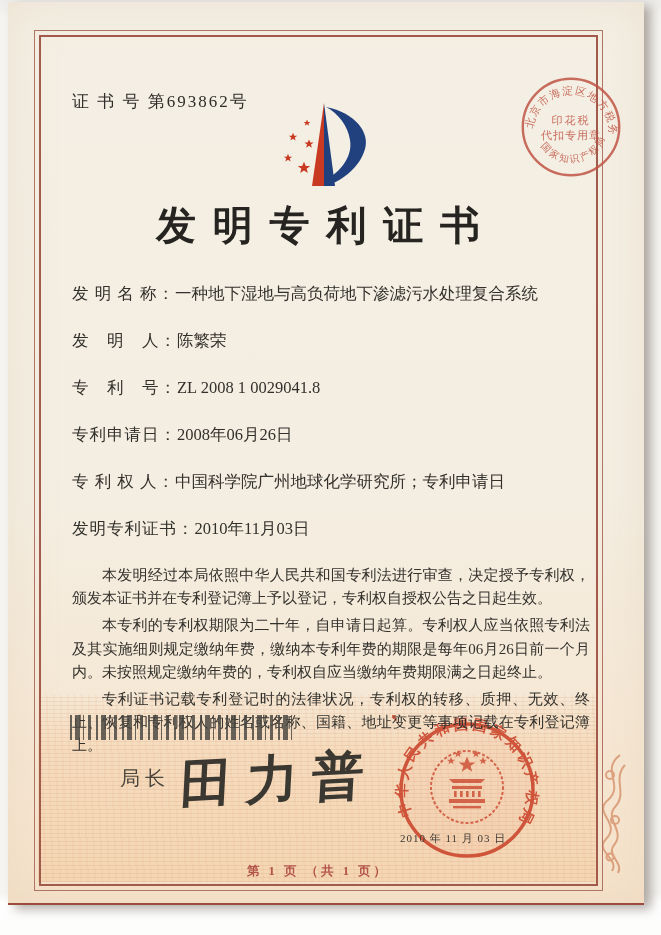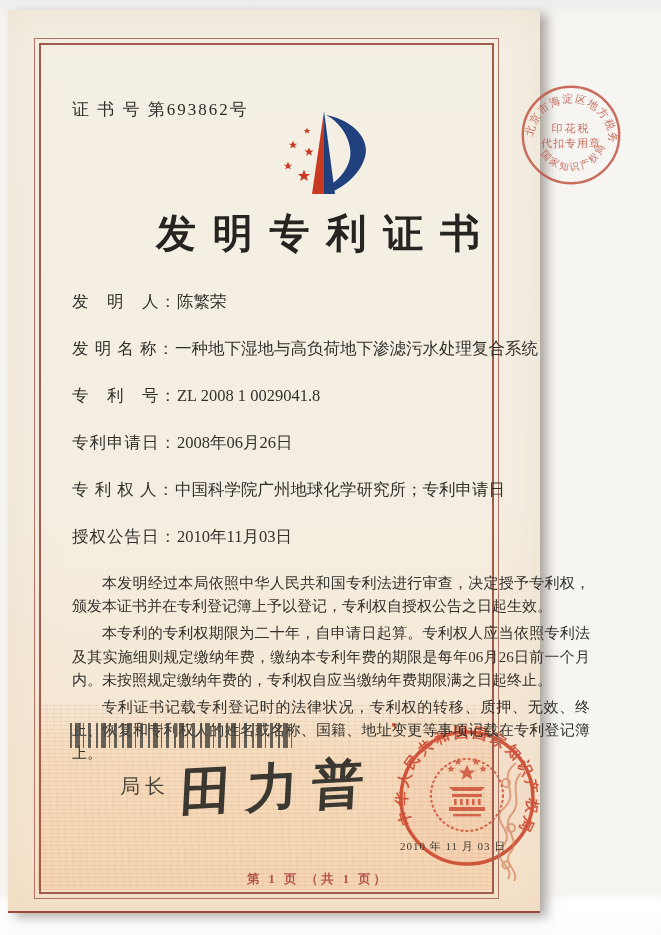--- a/index.html
+++ b/index.html
@@ -6,21 +6,21 @@
   body{
     width:661px;height:935px;overflow:hidden;
     font-family:"Liberation Serif","DejaVu Serif",serif;
     background:#f2f1ef;
   }
   .scan{
     position:relative;width:661px;height:935px;
     background:linear-gradient(180deg,#eeedeb 0%,#f6f5f2 2%,#f6f5f2 95.5%,#ffffff 96.5%,#fcfcfb 100%);
   }
   .paper{
-    position:absolute;left:8px;top:10px;width:532px;height:901px;
+    position:absolute;left:8px;top:2px;width:636px;height:901px;
     background:linear-gradient(180deg,#f4efe4 0%,#f4eee2 55%,#f5e9d7 74%,#f6e2ca 100%);
     box-shadow:7px 4px 10px rgba(104,92,84,.5), inset 0 0 46px rgba(224,204,178,.35);
     border-bottom:2px solid #9c4a3c;
   }
   .band{
     position:absolute;left:30px;right:46px;top:692px;height:188px;z-index:1;
     background:linear-gradient(180deg,rgba(246,224,198,0) 0,rgba(245,219,188,.9) 55px,#f4d6b4 100%);
   }
   .band:after{
     content:"";position:absolute;inset:0;
@@ -104,36 +104,36 @@
       <text x="56" y="68" text-anchor="middle" font-size="11.5" fill="#c05545" letter-spacing="1">代扣专用章</text>
       <text font-size="10" fill="#c05545" letter-spacing="2">
         <textPath href="#taxBot" startOffset="6">国家知识产权局</textPath>
       </text>
     </svg>
 
     <div class="title">发明专利证书</div>
 
     <div class="fields">
       <div class="field-row">
-        <span class="field-label">发　明　人：</span><span class="field-value">陈繁荣</span>
+        <span class="field-label">发 明 名 称：</span><span class="field-value">一种地下湿地与高负荷地下渗滤污水处理复合系统</span>
       </div>
       <div class="field-row">
-        <span class="field-label">发 明 名 称：</span><span class="field-value">一种地下湿地与高负荷地下渗滤污水处理复合系统</span>
+        <span class="field-label">发　明　人：</span><span class="field-value">陈繁荣</span>
       </div>
       <div class="field-row">
         <span class="field-label">专　利　号：</span><span class="field-value">ZL 2008 1 0029041.8</span>
       </div>
       <div class="field-row">
         <span class="field-label">专利申请日：</span><span class="field-value">2008年06月26日</span>
       </div>
       <div class="field-row">
         <span class="field-label">专 利 权 人：</span><span class="field-value">中国科学院广州地球化学研究所；专利申请日</span>
       </div>
       <div class="field-row">
-        <span class="field-label">授权公告日：</span><span class="field-value">2010年11月03日</span>
+        <span class="field-label">发明专利证书：</span><span class="field-value">2010年11月03日</span>
       </div>
     </div>
 
     <div class="legal">
       <p>本发明经过本局依照中华人民共和国专利法进行审查，决定授予专利权，颁发本证书并在专利登记簿上予以登记，专利权自授权公告之日起生效。</p>
       <p>本专利的专利权期限为二十年，自申请日起算。专利权人应当依照专利法及其实施细则规定缴纳年费，缴纳本专利年费的期限是每年06月26日前一个月内。未按照规定缴纳年费的，专利权自应当缴纳年费期限满之日起终止。</p>
       <p>专利证书记载专利登记时的法律状况，专利权的转移、质押、无效、终止、恢复和专利权人的姓名或名称、国籍、地址变更等事项记载在专利登记簿上。</p>
     </div>
 
     <div class="barcode"></div>

